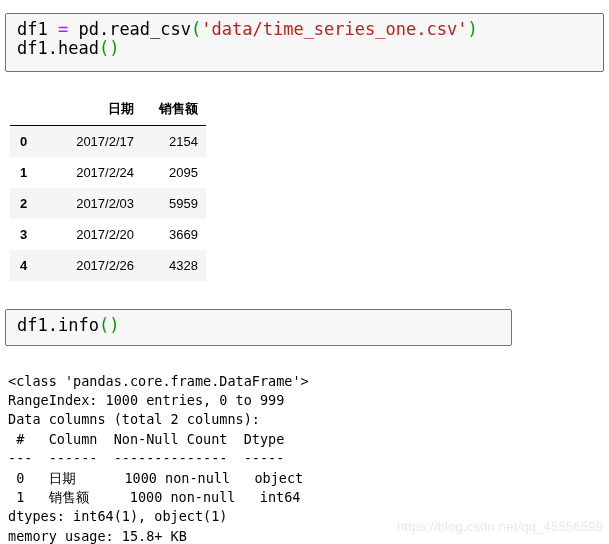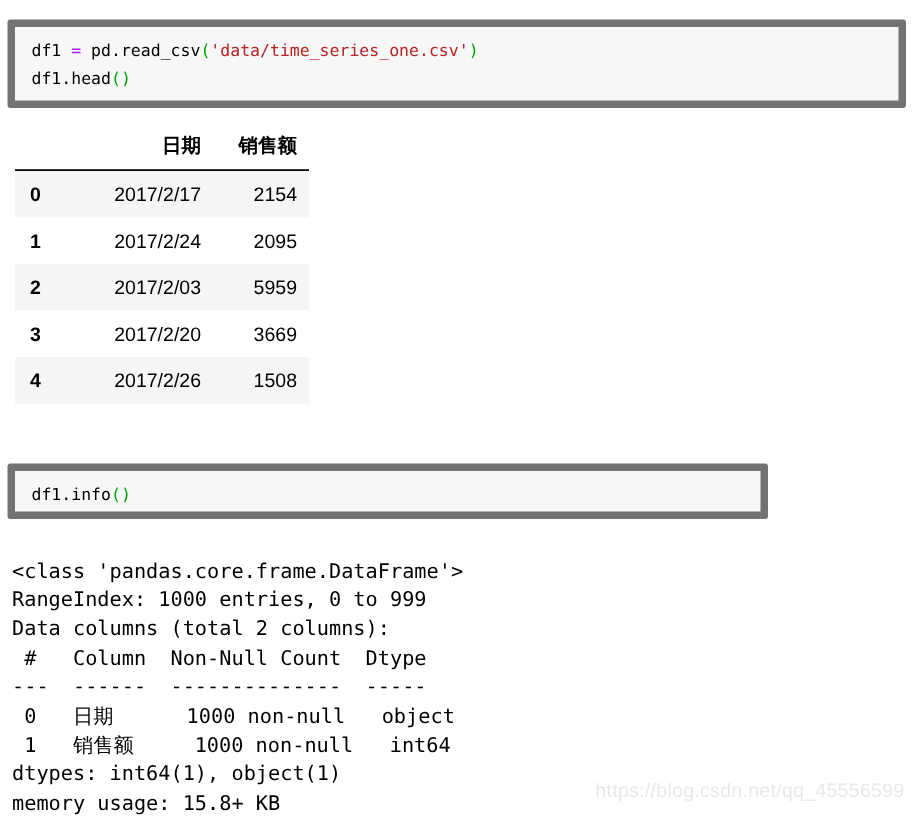--- a/index.html
+++ b/index.html
@@ -14,43 +14,43 @@
     overflow: hidden;
     font-family: "Liberation Sans", sans-serif;
     -webkit-font-smoothing: antialiased;
   }
 
   
   .code-cell {
     position: absolute;
     left: 5px;
     background: #f7f7f7;
-    border: 5px solid #737373;
+    border: 1px solid #737373;
     border-radius: 2px;
     box-sizing: border-box;
     padding: 6px 10px 6px 11px;
     font-family: "DejaVu Sans Mono", "Liberation Mono", monospace;
-    font-size: 11px;
+    font-size: 17px;
     line-height: 19px;
     color: #000000;
     white-space: pre;
   }
   #cell-1 { top: 13px; width: 599px; height: 59px; }
   #cell-2 { top: 309px; width: 507px; height: 37px; }
 
   .tok-name   { color: #000000; }
   .tok-op     { color: #aa22ff; font-weight: normal; }
   .tok-punct  { color: #00a000; }
   .tok-str    { color: #ba2121; }
 
   
   .df-wrap {
     position: absolute;
     left: 10px;
-    top: 84px;
+    top: 96px;
   }
   table.dataframe {
     border-collapse: collapse;
     border: none;
     font-family: "Liberation Sans", sans-serif;
     font-size: 13px;
     color: #000000;
   }
   table.dataframe thead th {
     border: none;
@@ -137,21 +137,21 @@
         <td class="col-sales">5959</td>
       </tr>
       <tr>
         <th>3</th>
         <td class="col-date">2017/2/20</td>
         <td class="col-sales">3669</td>
       </tr>
       <tr>
         <th>4</th>
         <td class="col-date">2017/2/26</td>
-        <td class="col-sales">1508</td>
+        <td class="col-sales">4328</td>
       </tr>
     </tbody>
   </table>
 </div>
 
 <div class="code-cell" id="cell-2"><span class="tok-name">df1.info</span><span class="tok-punct">()</span></div>
 
 <pre class="stdout">&lt;class 'pandas.core.frame.DataFrame'&gt;
 RangeIndex: 1000 entries, 0 to 999
 Data columns (total 2 columns):

